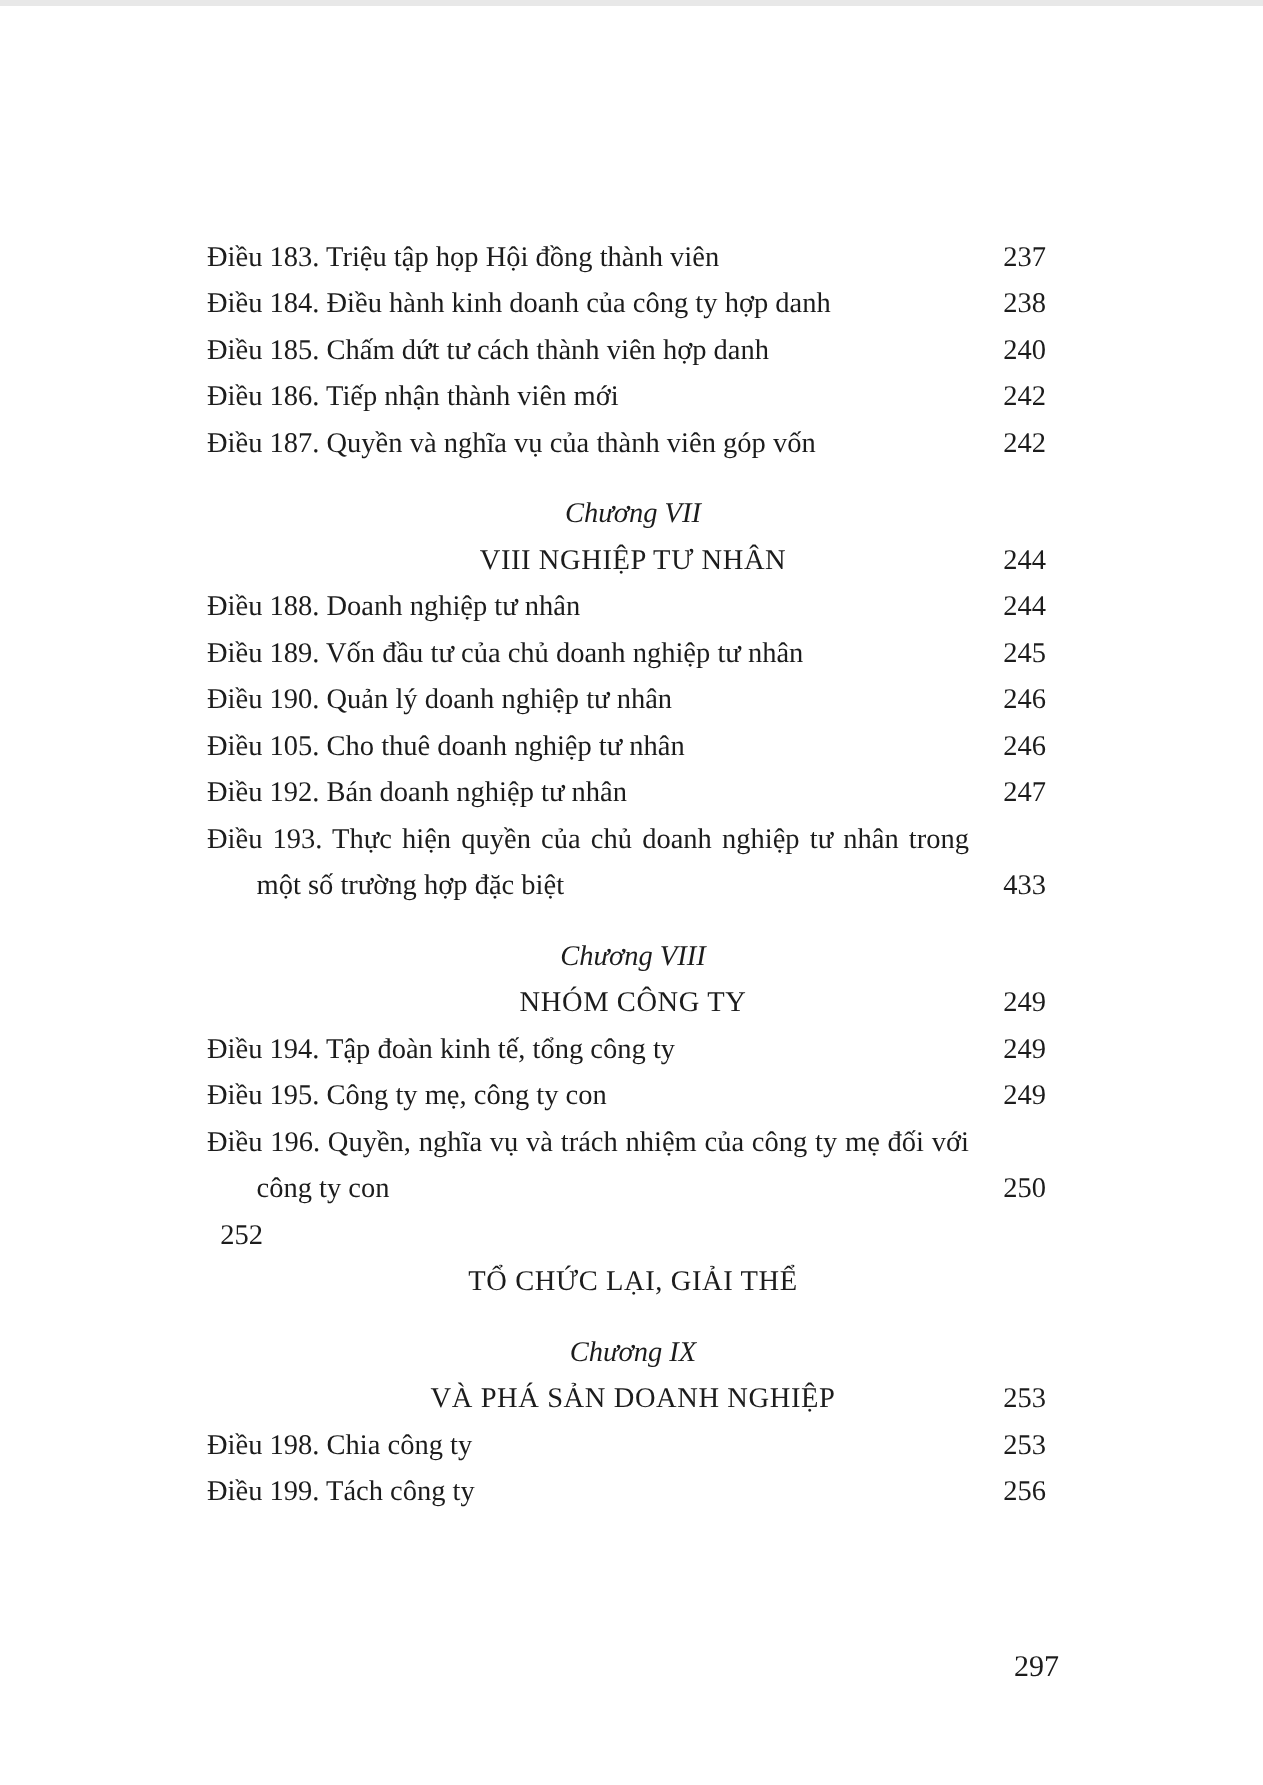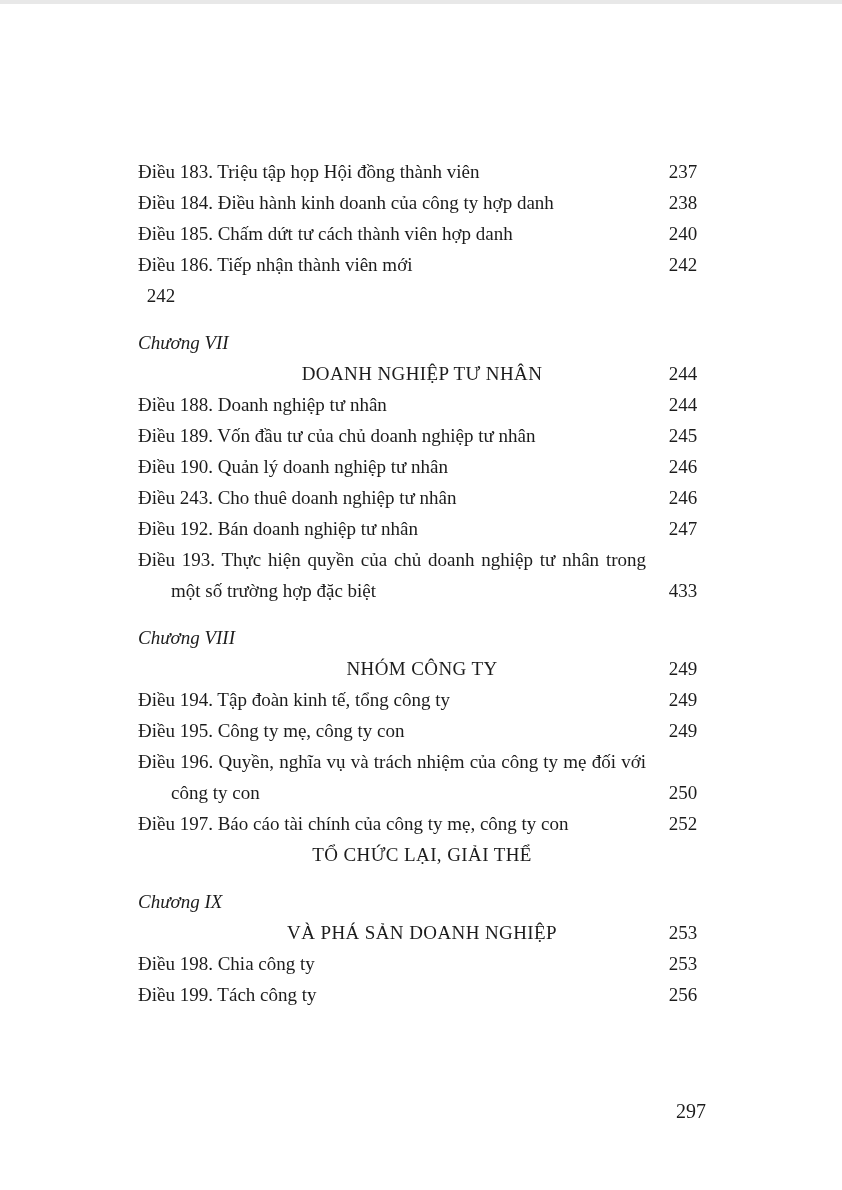--- a/index.html
+++ b/index.html
@@ -37,20 +37,21 @@
     text-align: justify;
     margin-right: 14px;
   }
   .page-num {
     flex: 0 0 46px;
     width: 46px;
     text-align: center;
     white-space: nowrap;
   }
   .row.chapter {
+    text-align: center;
     font-style: italic;
     margin-top: 16px;
   }
   .row.heading {
     position: relative;
     text-align: center;
     letter-spacing: 0.4px;
   }
   .heading-page {
     position: absolute;
@@ -81,38 +82,39 @@
       </div>
       <div class="row entry">
         <span class="entry-text">Điều 185. Chấm dứt tư cách thành viên hợp danh</span>
         <span class="page-num">240</span>
       </div>
       <div class="row entry">
         <span class="entry-text">Điều 186. Tiếp nhận thành viên mới</span>
         <span class="page-num">242</span>
       </div>
       <div class="row entry">
+        <span class="entry-text">Điều 187. Quyền và nghĩa vụ của thành viên góp vốn</span>
         <span class="page-num">242</span>
       </div>
       <div class="row chapter">Chương VII</div>
-      <div class="row heading"><span class="heading-text">DOANH NGHIỆP TƯ NHÂN</span><span class="page-num heading-page">244</span></div>
+      <div class="row heading"><span class="heading-text">VIII NGHIỆP TƯ NHÂN</span><span class="page-num heading-page">244</span></div>
       <div class="row entry">
         <span class="entry-text">Điều 188. Doanh nghiệp tư nhân</span>
         <span class="page-num">244</span>
       </div>
       <div class="row entry">
         <span class="entry-text">Điều 189. Vốn đầu tư của chủ doanh nghiệp tư nhân</span>
         <span class="page-num">245</span>
       </div>
       <div class="row entry">
         <span class="entry-text">Điều 190. Quản lý doanh nghiệp tư nhân</span>
         <span class="page-num">246</span>
       </div>
       <div class="row entry">
-        <span class="entry-text">Điều 243. Cho thuê doanh nghiệp tư nhân</span>
+        <span class="entry-text">Điều 105. Cho thuê doanh nghiệp tư nhân</span>
         <span class="page-num">246</span>
       </div>
       <div class="row entry">
         <span class="entry-text">Điều 192. Bán doanh nghiệp tư nhân</span>
         <span class="page-num">247</span>
       </div>
       <div class="row entry">
         <span class="entry-text">Điều 193. Thực hiện quyền của chủ doanh nghiệp tư nhân trong một số trường hợp đặc biệt</span>
         <span class="page-num">433</span>
       </div>
@@ -124,21 +126,20 @@
       </div>
       <div class="row entry">
         <span class="entry-text">Điều 195. Công ty mẹ, công ty con</span>
         <span class="page-num">249</span>
       </div>
       <div class="row entry">
         <span class="entry-text">Điều 196. Quyền, nghĩa vụ và trách nhiệm của công ty mẹ đối với công ty con</span>
         <span class="page-num">250</span>
       </div>
       <div class="row entry">
-        <span class="entry-text">Điều 197. Báo cáo tài chính của công ty mẹ, công ty con</span>
         <span class="page-num">252</span>
       </div>
       <div class="row heading"><span class="heading-text">TỔ CHỨC LẠI, GIẢI THỂ</span></div>
       <div class="row chapter">Chương IX</div>
       <div class="row heading"><span class="heading-text">VÀ PHÁ SẢN DOANH NGHIỆP</span><span class="page-num heading-page">253</span></div>
       <div class="row entry">
         <span class="entry-text">Điều 198. Chia công ty</span>
         <span class="page-num">253</span>
       </div>
       <div class="row entry">

